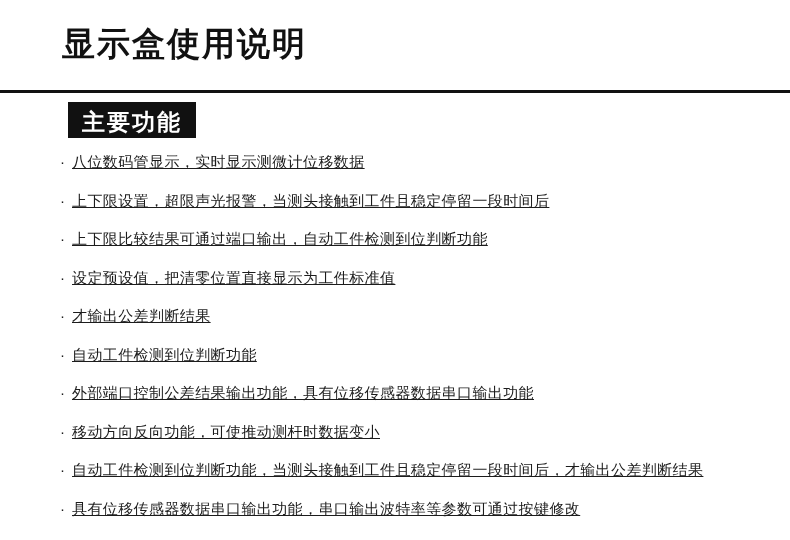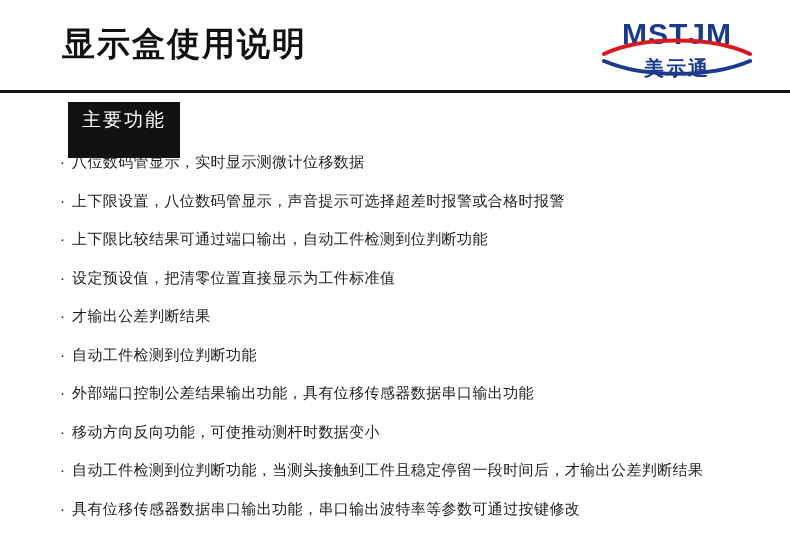--- a/index.html
+++ b/index.html
@@ -54,24 +54,24 @@
     height: 3px;
     background: #111111;
   }
   
   .section-tag {
     position: absolute;
     left: 68px;
     top: 102px;
     background: #111111;
     color: #ffffff;
-    font-size: 19px;
-    font-weight: normal;
+    font-size: 23px;
+    font-weight: bold;
     letter-spacing: 2px;
-    padding: 5px 14px 25px 14px;
+    padding: 5px 14px 0 14px;
     box-sizing: border-box;
     display: inline-block;
   }
   
   .feature-list {
     position: absolute;
     left: 60px;
     top: 152px;
     right: 30px;
   }
@@ -87,54 +87,47 @@
   .bullet {
     width: 12px;
     flex: 0 0 12px;
     color: #1c1c1c;
     font-size: 15px;
     line-height: 20px;
     text-align: left;
   }
   .feature-text {
     flex: 1 1 auto;
+    text-decoration: underline;
   }
 </style>
 </head>
 <body>
 
 <div class="page">
 
   <div class="header">
     <div class="page-title">显示盒使用说明</div>
 
-    <div class="logo">
-      <svg width="150" height="66" viewBox="0 0 150 66" xmlns="http://www.w3.org/2000/svg">
-        <text x="75" y="30" text-anchor="middle" font-family="Liberation Sans, sans-serif" font-size="30" font-weight="bold" fill="#1b3a8c" letter-spacing="1">MSTJM</text>
-        <path d="M2 40 C 40 22, 110 22, 148 40" stroke="#d71920" stroke-width="4" fill="none" stroke-linecap="round"></path>
-        <path d="M2 47 C 42 64, 108 64, 148 47" stroke="#1b3a8c" stroke-width="4" fill="none" stroke-linecap="round"></path>
-        <text x="75" y="61" text-anchor="middle" font-family="Liberation Sans, sans-serif" font-size="20" font-weight="bold" fill="#1b3a8c" letter-spacing="2">美示通</text>
-      </svg>
-    </div>
 
     <div class="header-rule"></div>
   </div>
 
   <div class="section-tag">主要功能</div>
 
   <div class="feature-list">
 
     <div class="feature-item">
       <span class="bullet">·</span>
       <span class="feature-text">八位数码管显示，实时显示测微计位移数据</span>
     </div>
 
     <div class="feature-item">
       <span class="bullet">·</span>
-      <span class="feature-text">上下限设置，八位数码管显示，声音提示可选择超差时报警或合格时报警</span>
+      <span class="feature-text">上下限设置，超限声光报警，当测头接触到工件且稳定停留一段时间后</span>
     </div>
 
     <div class="feature-item">
       <span class="bullet">·</span>
       <span class="feature-text">上下限比较结果可通过端口输出，自动工件检测到位判断功能</span>
     </div>
 
     <div class="feature-item">
       <span class="bullet">·</span>
       <span class="feature-text">设定预设值，把清零位置直接显示为工件标准值</span>

